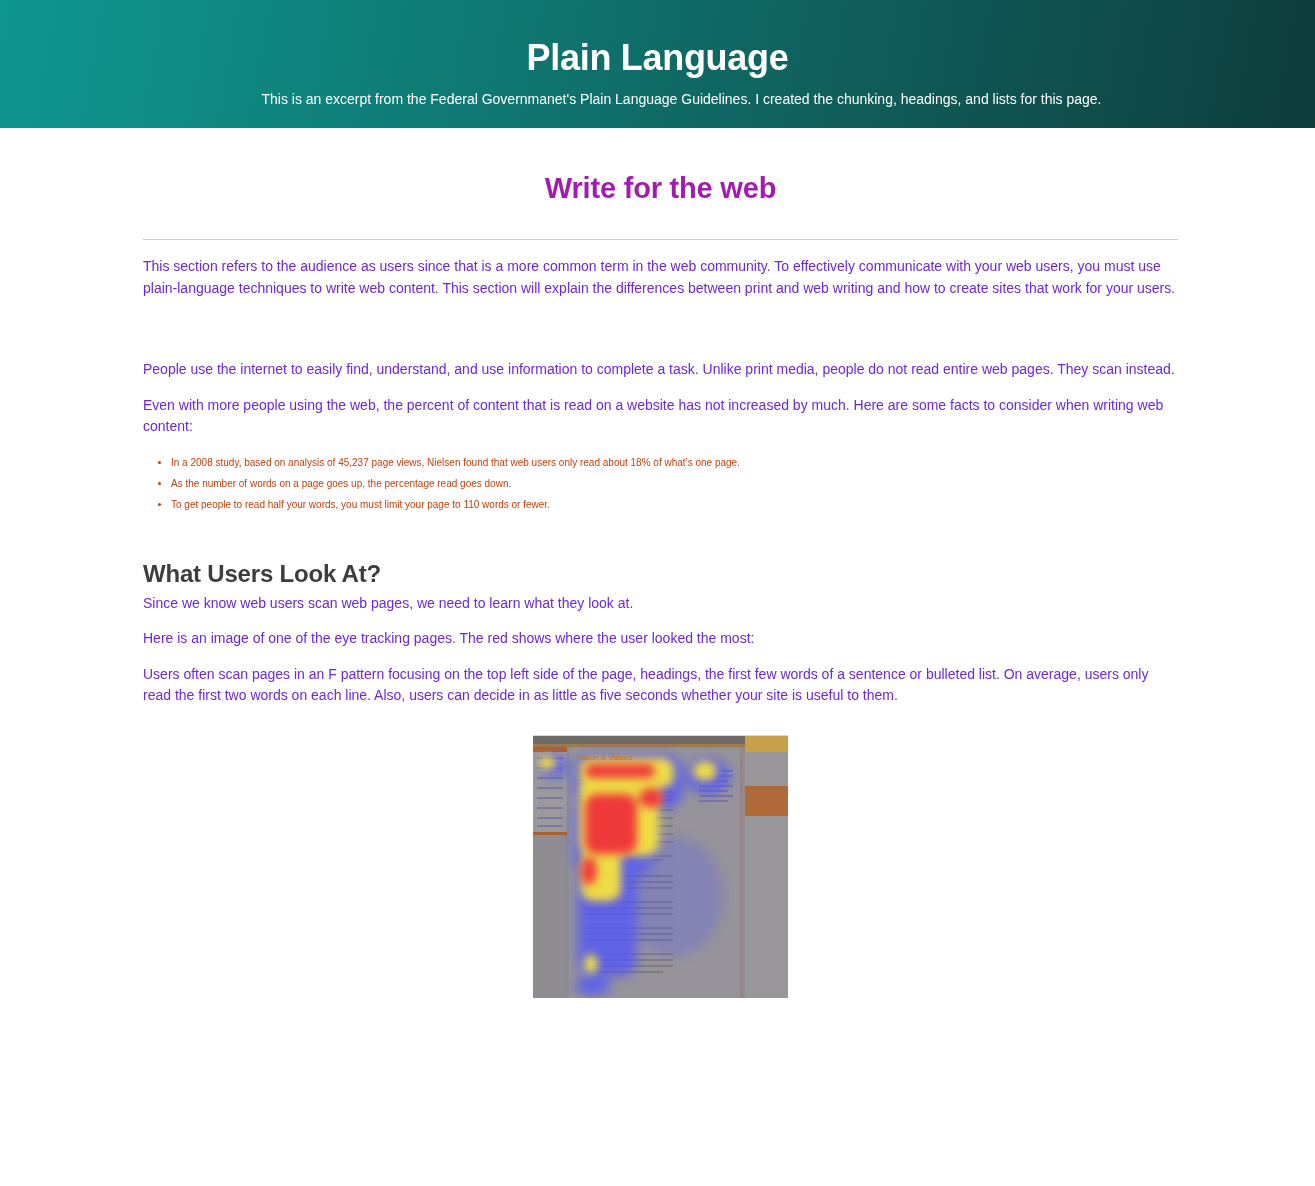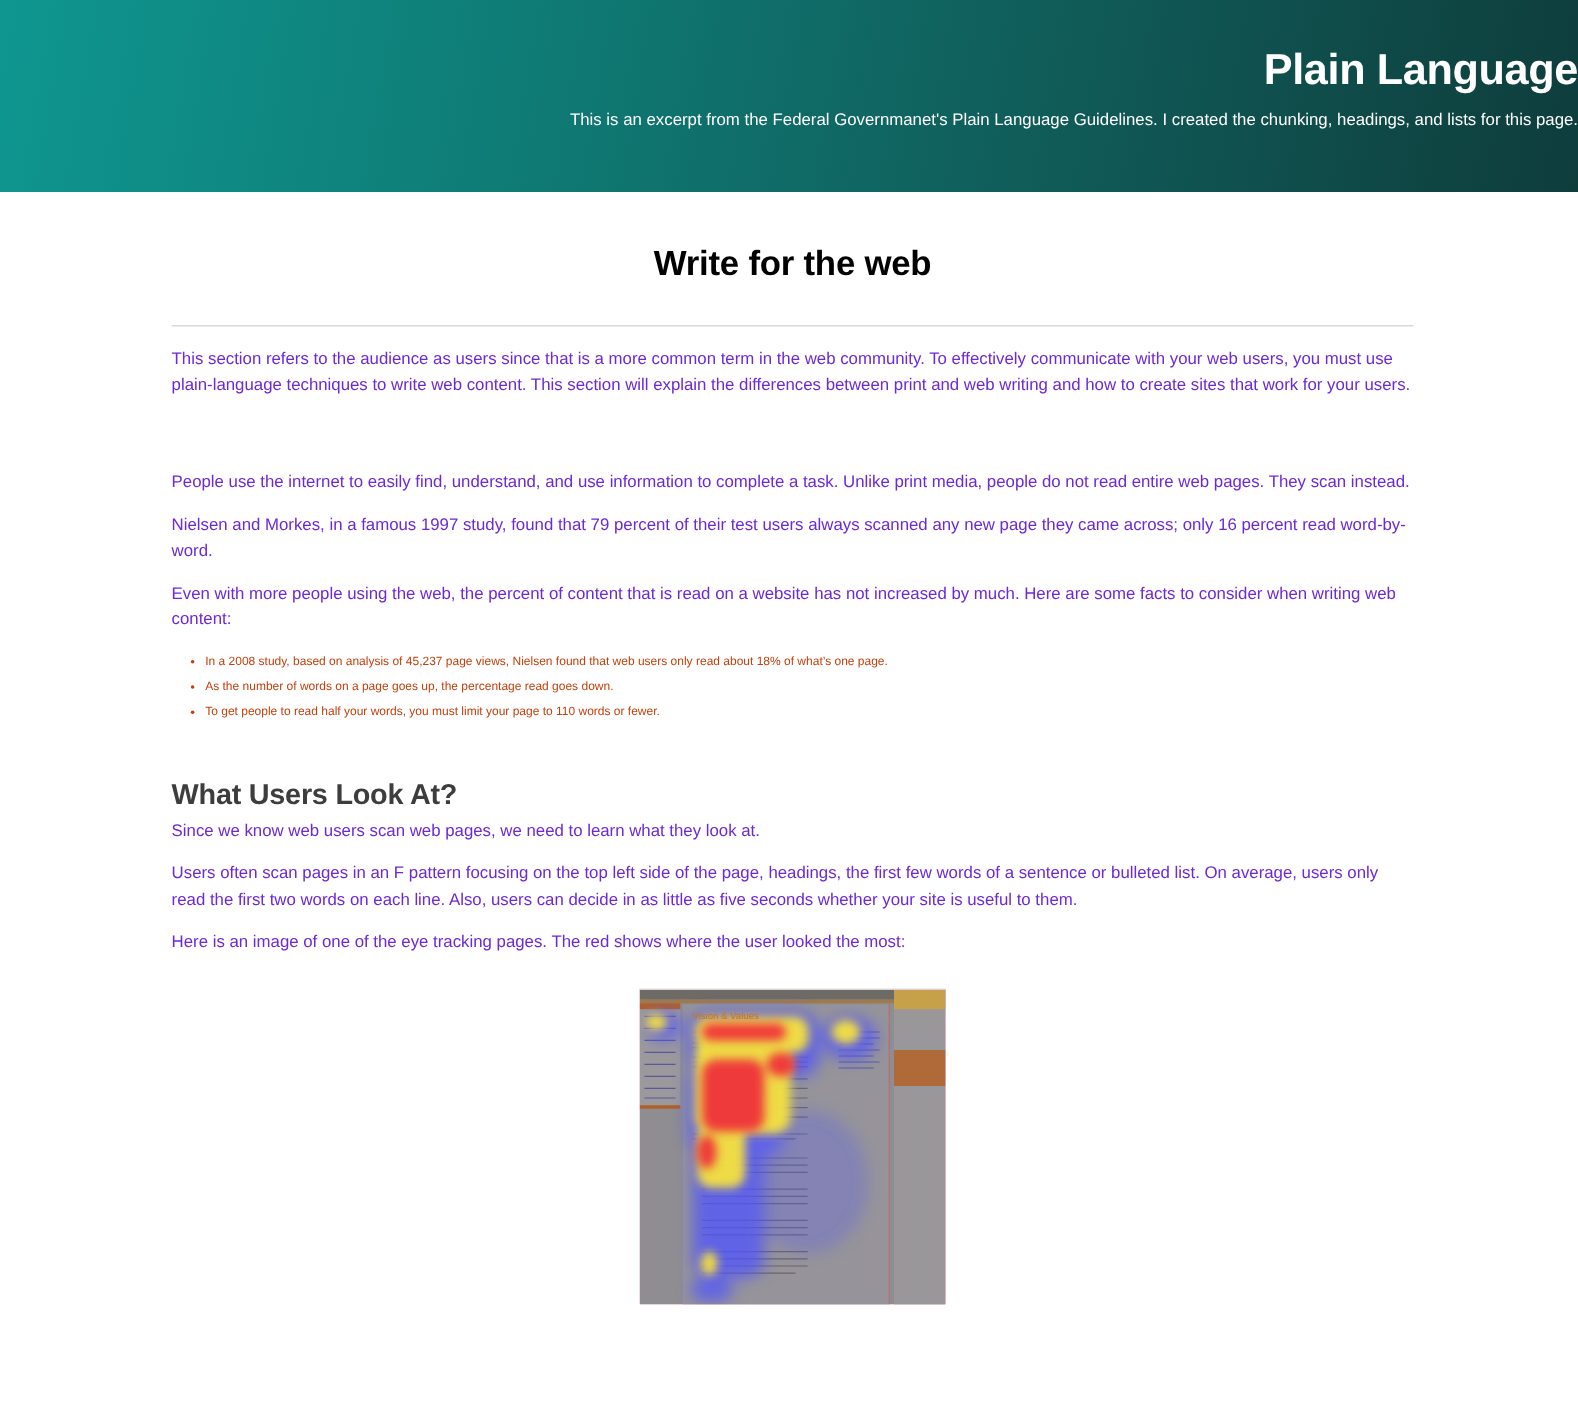--- a/index.html
+++ b/index.html
@@ -4,24 +4,24 @@
   <style>
     * { box-sizing: border-box; margin: 0; padding: 0; }
     html, body { width: 1315px; background: #ffffff; }
     body {
       font-family: "Liberation Sans", "DejaVu Sans", sans-serif;
       color: #333333;
       overflow-x: hidden;
     }
     .hero {
       width: 1315px;
-      height: 160px;
+      height: 128px;
       background: linear-gradient(100deg, #0f9690 0%, #0f7a74 35%, #105d5a 65%, #0e3d3c 100%);
       color: #ffffff;
-      text-align: right;
+      text-align: center;
       padding-top: 36px;
     }
     .hero h1 {
       font-size: 36px;
       font-weight: 700;
       letter-spacing: -0.3px;
       line-height: 44px;
       margin-bottom: 9px;
     }
     .hero p {
@@ -30,21 +30,21 @@
       padding-left: 48px;
     }
     .container {
       width: 1035px;
       margin: 0 0 0 143px;
     }
     .section-title {
       text-align: center;
       font-size: 29px;
       font-weight: 700;
-      color: #000000;
+      color: #a21caf;
       margin-top: 40px;
       line-height: 40px;
       letter-spacing: -0.2px;
     }
     .rule {
       border: none;
       border-top: 1px solid #cfcfcf;
       margin-top: 31px;
       margin-bottom: 16px;
     }
@@ -92,36 +92,35 @@
 
 <main class="container">
   <h2 class="section-title">Write for the web</h2>
   <hr class="rule">
   <p class="body">This section refers to the audience as users since that is a more common term in the web community. To effectively communicate with your web users, you must use plain-language techniques to write web content. This section will explain the differences between print and web writing and how to create sites that work for your users.</p>
 
   <div class="gap-intro"></div>
 
   <section>
     <p class="body">People use the internet to easily find, understand, and use information to complete a task. Unlike print media, people do not read entire web pages. They scan instead.</p>
-    <p class="body">Nielsen and Morkes, in a famous 1997 study, found that 79 percent of their test users always scanned any new page they came across; only 16 percent read word-by-word.</p>
     <p class="body">Even with more people using the web, the percent of content that is read on a website has not increased by much. Here are some facts to consider when writing web content:</p>
     <ul class="facts">
       <li>In a 2008 study, based on analysis of 45,237 page views, Nielsen found that web users only read about 18% of what’s one page.</li>
       <li>As the number of words on a page goes up, the percentage read goes down.</li>
       <li>To get people to read half your words, you must limit your page to 110 words or fewer.</li>
     </ul>
   </section>
 
   <div class="gap-list"></div>
 
   <section>
     <h2 class="sub">What Users Look At?</h2>
     <p class="body">Since we know web users scan web pages, we need to learn what they look at.</p>
+    <p class="body">Here is an image of one of the eye tracking pages. The red shows where the user looked the most:</p>
     <p class="body">Users often scan pages in an F pattern focusing on the top left side of the page, headings, the first few words of a sentence or bulleted list. On average, users only read the first two words on each line. Also, users can decide in as little as five seconds whether your site is useful to them.</p>
-    <p class="body">Here is an image of one of the eye tracking pages. The red shows where the user looked the most:</p>
 
     <div class="figure">
       <svg width="255" height="263" viewBox="0 0 255 263" xmlns="http://www.w3.org/2000/svg">
         <defs>
           <filter id="blurHeat" x="-20%" y="-20%" width="140%" height="140%">
             <feGaussianBlur stdDeviation="4"></feGaussianBlur>
           </filter>
           <filter id="blurSoft" x="-20%" y="-20%" width="140%" height="140%">
             <feGaussianBlur stdDeviation="6"></feGaussianBlur>
           </filter>

